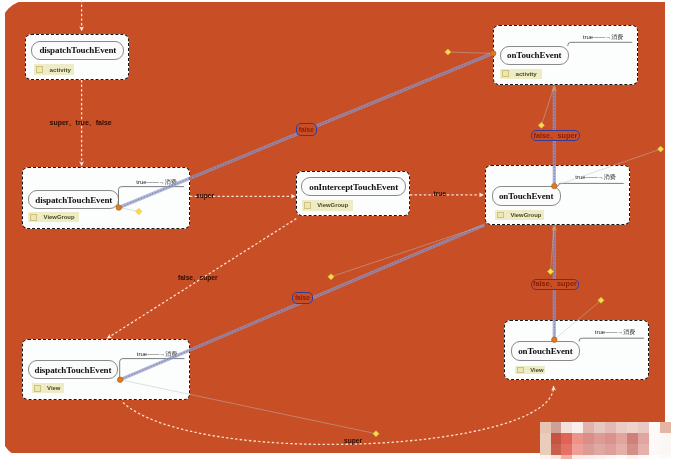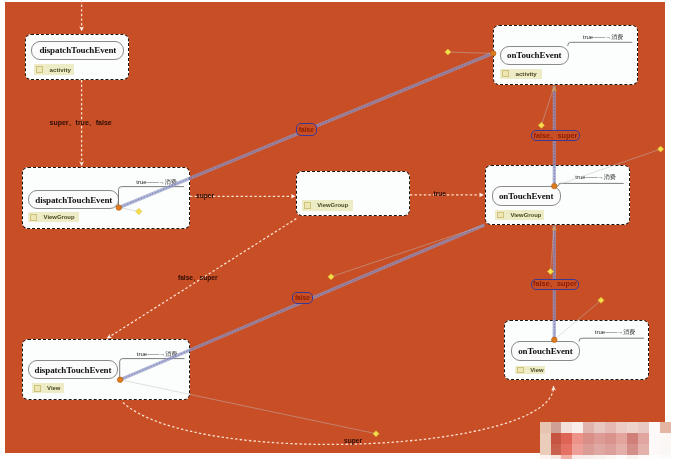--- a/index.html
+++ b/index.html
@@ -1,17 +1,17 @@
 <!DOCTYPE html>
 <html><head>
 <meta charset="utf-8">
 <style>
   html,body{margin:0;padding:0;background:#ffffff;}
   #page{position:relative;width:694px;height:459px;background:#ffffff;overflow:hidden;
-        font-family:"Liberation Serif",serif;-webkit-font-smoothing:antialiased;}
+        font-family:"Liberation Serif",serif;border-radius:29px;-webkit-font-smoothing:antialiased;}
   #canvas{position:absolute;left:5px;top:2px;width:659.6px;height:450.7px;background:#c84e26;}
   svg.layer{position:absolute;left:0;top:0;width:694px;height:459px;overflow:visible;}
 
   .node{position:absolute;background:#fcfdfd;border:1.1px dashed #1b1510;border-radius:6px;
         box-sizing:border-box;}
   .pill{position:absolute;background:#fbfbfb;border:0.9px solid #8a8a8a;border-radius:9px;
         display:flex;align-items:center;justify-content:center;box-sizing:border-box;
         font-weight:bold;color:#111;white-space:nowrap;letter-spacing:-0.1px;}
   .tag{position:absolute;background:#edecc6;display:flex;align-items:center;
         box-sizing:border-box;color:#4a4a20;white-space:nowrap;font-weight:bold;
@@ -48,20 +48,21 @@
         </div>
       </div>
       <div class="node" style="left: 22.3px; top: 339.3px; width: 167.8px; height: 60.5px;">
         <div class="pill" style="left: 4.7px; top: 19.9px; width: 90px; height: 19.1px; font-size: 9px;">dispatchTouchEvent</div>
         <div class="tag" style="left: 8.6px; top: 43.2px; width: 31.9px; height: 9.6px; font-size: 5.9px;">
           <span class="ic"></span>
           <span>View</span>
         </div>
       </div>
       <div class="node" style="left: 296.4px; top: 171.3px; width: 113.2px; height: 44.8px;">
+        <div class="pill" style="left: 4.1px; top: 5.2px; width: 104.5px; height: 18.6px; font-size: 9px;">onInterceptTouchEvent</div>
         <div class="tag" style="left: 4.7px; top: 27.9px; width: 51px; height: 10.4px; font-size: 5.9px;">
           <span class="ic"></span>
           <span>ViewGroup</span>
         </div>
       </div>
       <div class="node" style="left: 493.1px; top: 24.7px; width: 145px; height: 60.5px;">
         <div class="pill" style="left: 5.9px; top: 19.9px; width: 68.6px; height: 19.5px; font-size: 9px;">onTouchEvent</div>
         <div class="tag" style="left: 6.2px; top: 43.1px; width: 41.5px; height: 10.1px; font-size: 6.2px;">
           <span class="ic"></span>
           <span>activity</span>

